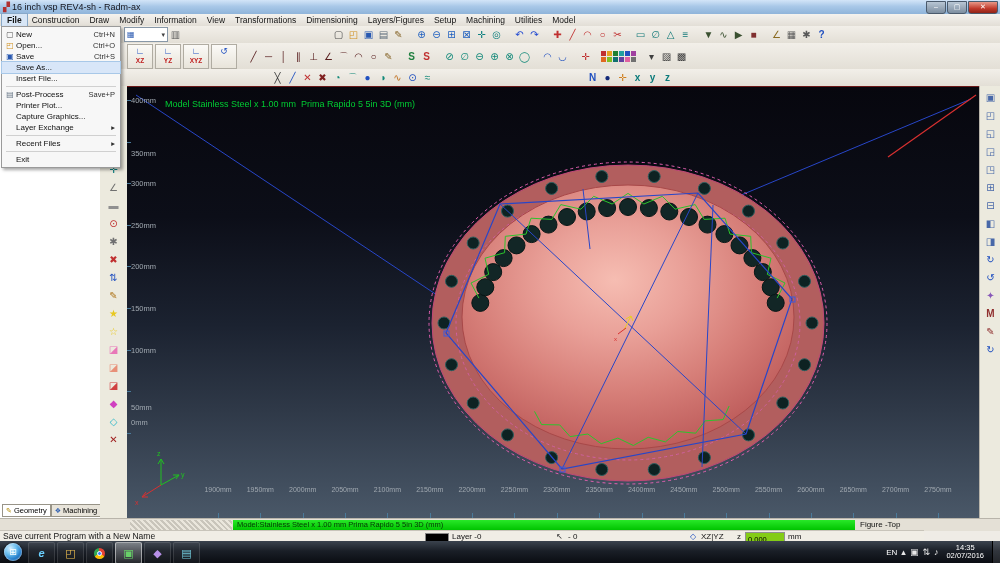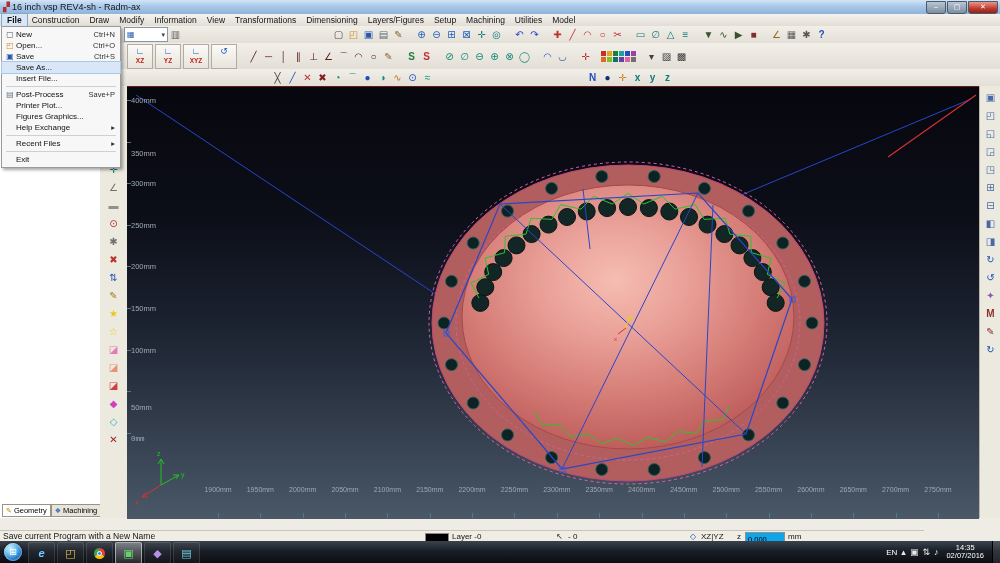--- a/index.html
+++ b/index.html
@@ -78,21 +78,21 @@
   .figure-label{position:absolute;left:860px;top:0;font-size:8px;line-height:12px;color:#101010;}
   .hint-row{left:0;top:530px;width:924px;height:11px;background:#f0ede5;border-top:1px solid #c8c4ba;font-size:8.5px;color:#141414;}
   .hint-text{position:absolute;left:3px;line-height:11px;}
   .swatch{position:absolute;left:425px;top:2px;width:22px;height:7px;background:#000;border:1px solid #888;}
   .layer-label{position:absolute;left:452px;line-height:11px;font-size:8px;}
   .cursor-ic{position:absolute;left:556px;line-height:11px;font-size:8px;color:#303030;}
   .cursor-text{position:absolute;left:568px;line-height:11px;font-size:8px;}
   .plane-ic{position:absolute;left:690px;line-height:11px;font-size:8px;color:#2050c0;}
   .plane-label{position:absolute;left:701px;line-height:11px;font-size:8px;}
   .z-label{position:absolute;left:737px;line-height:11px;font-size:8px;}
-  .z-input{position:absolute;left:745px;top:1px;width:34px;height:7px;font-size:7.5px;border:1px solid #909090;background:#0ea5e9;padding:3px 2px;font-family:inherit;}
+  .z-input{position:absolute;left:745px;top:1px;width:34px;height:7px;font-size:7.5px;border:1px solid #909090;background:#84cc16;padding:3px 2px;font-family:inherit;}
   .unit-label{position:absolute;left:788px;line-height:11px;font-size:8px;}
 
   
   .taskbar{left:0;top:541px;width:1000px;height:22px;background:linear-gradient(#3b434e,#1a1f27 45%,#0a0d12);}
   .start-orb{position:absolute;left:4px;top:2px;width:18px;height:18px;border-radius:50%;background:radial-gradient(circle at 35% 30%,#d6efff,#6cc0f0 35%,#1e78c8 65%,#0a4a8a);box-shadow:inset 0 0 2px #fff,0 0 2px #000;text-align:center;line-height:18px;font-size:9px;color:#fff;}
   .task-icons{position:absolute;left:28px;top:1px;display:flex;gap:2px;}
   .task-btn{width:25px;height:20px;border-radius:2px;display:flex;align-items:center;justify-content:center;font-size:11px;border:1px solid rgba(255,255,255,.12);background:rgba(255,255,255,.04);}
   .task-btn.active{background:linear-gradient(rgba(255,255,255,.35),rgba(255,255,255,.12));border-color:rgba(255,255,255,.5);}
   .chrome-dot{width:11px;height:11px;border-radius:50%;background:conic-gradient(#e84335 0 33%,#fbbc05 33% 66%,#34a853 66% 100%);position:relative;}
   .chrome-dot::after{content:'';position:absolute;inset:3px;background:#4285f4;border:1px solid #fff;border-radius:50%;}
@@ -414,21 +414,21 @@
         <span class="ry-label" style="top: 133.8px;">250mm</span>
         <i class="ry-tick" style="top: 137.8px;"></i>
         <span class="ry-label" style="top: 175.4px;">200mm</span>
         <i class="ry-tick" style="top: 179.4px;"></i>
         <span class="ry-label" style="top: 217px;">150mm</span>
         <i class="ry-tick" style="top: 221px;"></i>
         <span class="ry-label" style="top: 258.6px;">100mm</span>
         <i class="ry-tick" style="top: 262.6px;"></i>
         <span class="ry-label" style="top: 316px;">50mm</span>
         <i class="ry-tick" style="top: 304.2px;"></i>
-        <span class="ry-label" style="top: 348px; font-family: Liberation Mono, monospace;">0mm</span>
+        <span class="ry-label" style="top: 331px;">0mm</span>
         <i class="ry-tick" style="top: 345.8px;"></i>
       </div>
     <div class="ruler">
         <span class="rx-label" style="left: 74px;">1900mm</span>
         <i class="rx-tick" style="left: 91px;"></i>
         <span class="rx-label" style="left: 116.35px;">1950mm</span>
         <i class="rx-tick" style="left: 133.35px;"></i>
         <span class="rx-label" style="left: 158.7px;">2000mm</span>
         <i class="rx-tick" style="left: 175.7px;"></i>
         <span class="rx-label" style="left: 201.05px;">2050mm</span>
@@ -455,20 +455,21 @@
         <i class="rx-tick" style="left: 641.55px;"></i>
         <span class="rx-label" style="left: 666.9px;">2600mm</span>
         <i class="rx-tick" style="left: 683.9px;"></i>
         <span class="rx-label" style="left: 709.25px;">2650mm</span>
         <i class="rx-tick" style="left: 726.25px;"></i>
         <span class="rx-label" style="left: 751.6px;">2700mm</span>
         <i class="rx-tick" style="left: 768.6px;"></i>
         <span class="rx-label" style="left: 793.95px;">2750mm</span>
         <i class="rx-tick" style="left: 810.95px;"></i>
       </div>
+    <div class="model-label">Model Stainless Steel x 1.00 mm  Prima Rapido 5 5in 3D (mm)</div>
   </div>
 
   <div class="abs file-menu">
       <div class="fm-row">
         <span class="fm-icon" style="color: rgb(80, 80, 80);">▢</span>
         <span class="fm-label">New</span>
         <span class="fm-shortcut">Ctrl+N</span>
       </div>
       <div class="fm-row">
         <span class="fm-icon" style="color: rgb(208, 144, 32);">◰</span>
@@ -496,42 +497,47 @@
         <span class="fm-label">Post-Process</span>
         <span class="fm-shortcut">Save+P</span>
       </div>
       <div class="fm-row">
         <span class="fm-icon"></span>
         <span class="fm-label">Printer Plot...</span>
         <span class="fm-shortcut"></span>
       </div>
       <div class="fm-row">
         <span class="fm-icon"></span>
-        <span class="fm-label">Figures Graphics...</span>
+        <span class="fm-label">Capture Graphics...</span>
         <span class="fm-shortcut"></span>
       </div>
       <div class="fm-row">
         <span class="fm-icon"></span>
-        <span class="fm-label">Help Exchange</span>
+        <span class="fm-label">Layer Exchange</span>
         <span class="fm-shortcut">▸</span>
       </div>
       <div class="menu-sep"></div>
       <div class="fm-row">
         <span class="fm-icon"></span>
         <span class="fm-label">Recent Files</span>
         <span class="fm-shortcut">▸</span>
       </div>
       <div class="menu-sep"></div>
       <div class="fm-row">
         <span class="fm-icon"></span>
         <span class="fm-label">Exit</span>
         <span class="fm-shortcut"></span>
       </div>
     </div>
 
+  <div class="abs green-row">
+    <div class="hatch"></div>
+    <div class="green-bar">Model:Stainless Steel x 1.00 mm  Prima Rapido 5 5in 3D (mm)</div>
+    <div class="figure-label">Figure -Top</div>
+  </div>
 
   <div class="abs hint-row">
     <span class="hint-text">Save current Program with a New Name</span>
     <span class="swatch"></span>
     <span class="layer-label">Layer -0</span>
     <span class="cursor-ic">↖</span>
     <span class="cursor-text">- 0</span>
     <span class="plane-ic">◇</span>
     <span class="plane-label">XZ|YZ</span>
     <span class="z-label">z</span>

